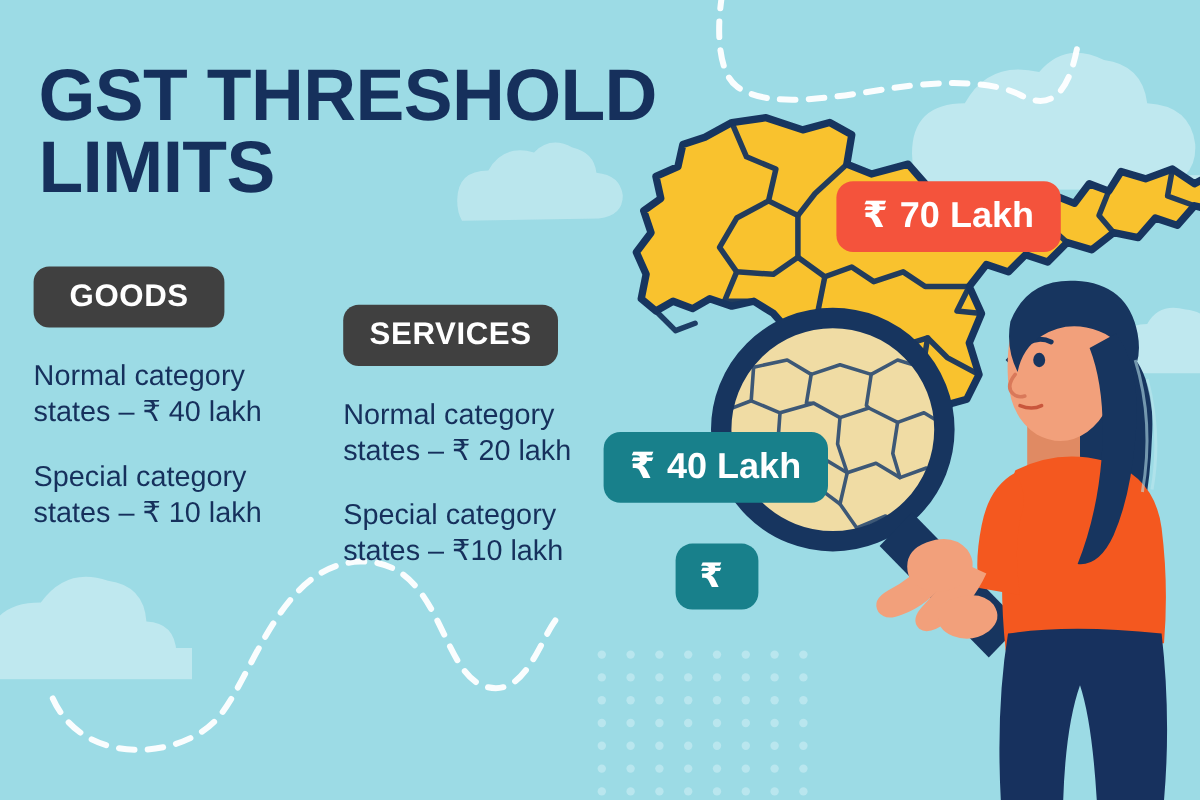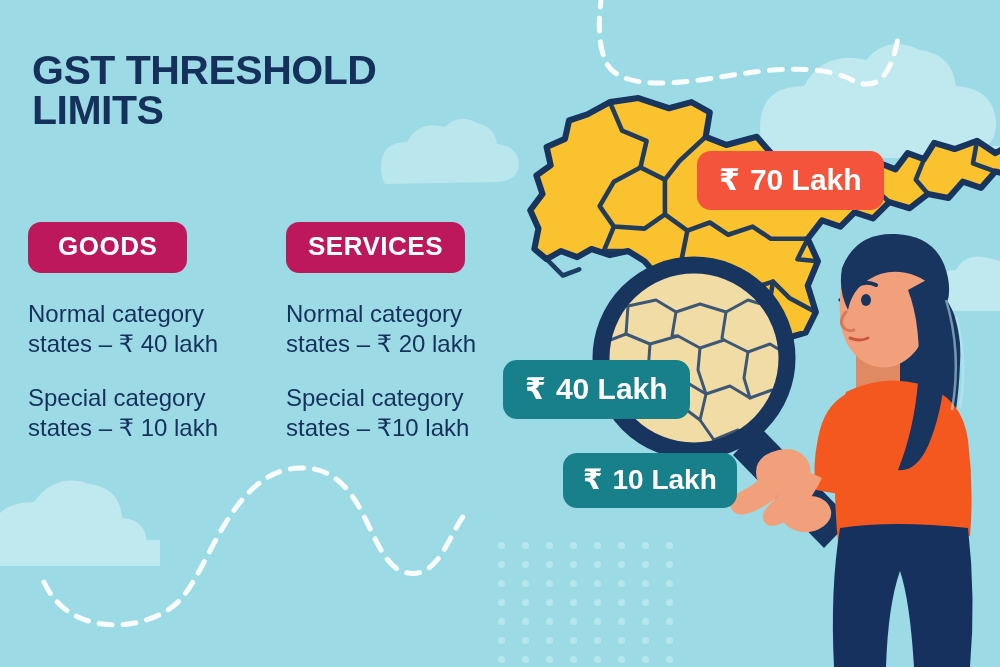--- a/index.html
+++ b/index.html
@@ -12,35 +12,35 @@
     position:relative;width:1000px;height:667px;overflow:hidden;
     background:#9cdbe5;
   }
 
   .dotgrid{position:absolute;pointer-events:none;}
   .dotgrid i{position:absolute;width:7px;height:7px;border-radius:50%;background:#b9e6ee;display:block;}
 
   
   .title{
     position:absolute;left:32px;top:50px;width:600px;
-    color:#16305c;font-weight:bold;font-size:41px;line-height:0.98;
+    color:#16305c;font-weight:bold;font-size:61px;line-height:0.98;
     letter-spacing:-0.5px;white-space:pre-line;
   }
 
   
   .col{position:absolute;top:222px;}
   .col.goods{left:28px;width:240px;}
   .col.services{left:286px;width:250px;}
 
   .pill-label{
-    display:inline-block;background:#be185d;color:#fff;
+    display:inline-block;background:#404040;color:#fff;
     font-weight:bold;font-size:26px;letter-spacing:0.5px;
     padding:9px 30px 11px 30px;border-radius:13px;
   }
-  .col.services .pill-label{padding-left:22px;padding-right:22px;}
+  .col.services .pill-label{padding-left:22px;padding-right:22px;margin-top:32px;}
 
   .lines{margin-top:26px;color:#16305c;font-size:24px;line-height:1.25;font-weight:400;}
   .lines p{margin:0 0 24px 0;}
   .lines p:last-child{margin-bottom:0;}
 
   
   .callout{
     position:absolute;color:#fff;font-weight:bold;
     border-radius:14px;white-space:nowrap;
     display:flex;align-items:center;justify-content:center;
@@ -262,16 +262,15 @@
     <span>70 Lakh</span>
   </div>
 
   <div class="callout c-20">
     <span class="rupee">₹</span>
     <span>40 Lakh</span>
   </div>
 
   <div class="callout c-10">
     <span class="rupee">₹</span>
-    <span>10 Lakh</span>
   </div>
 
 </div>
 
 </body></html>

